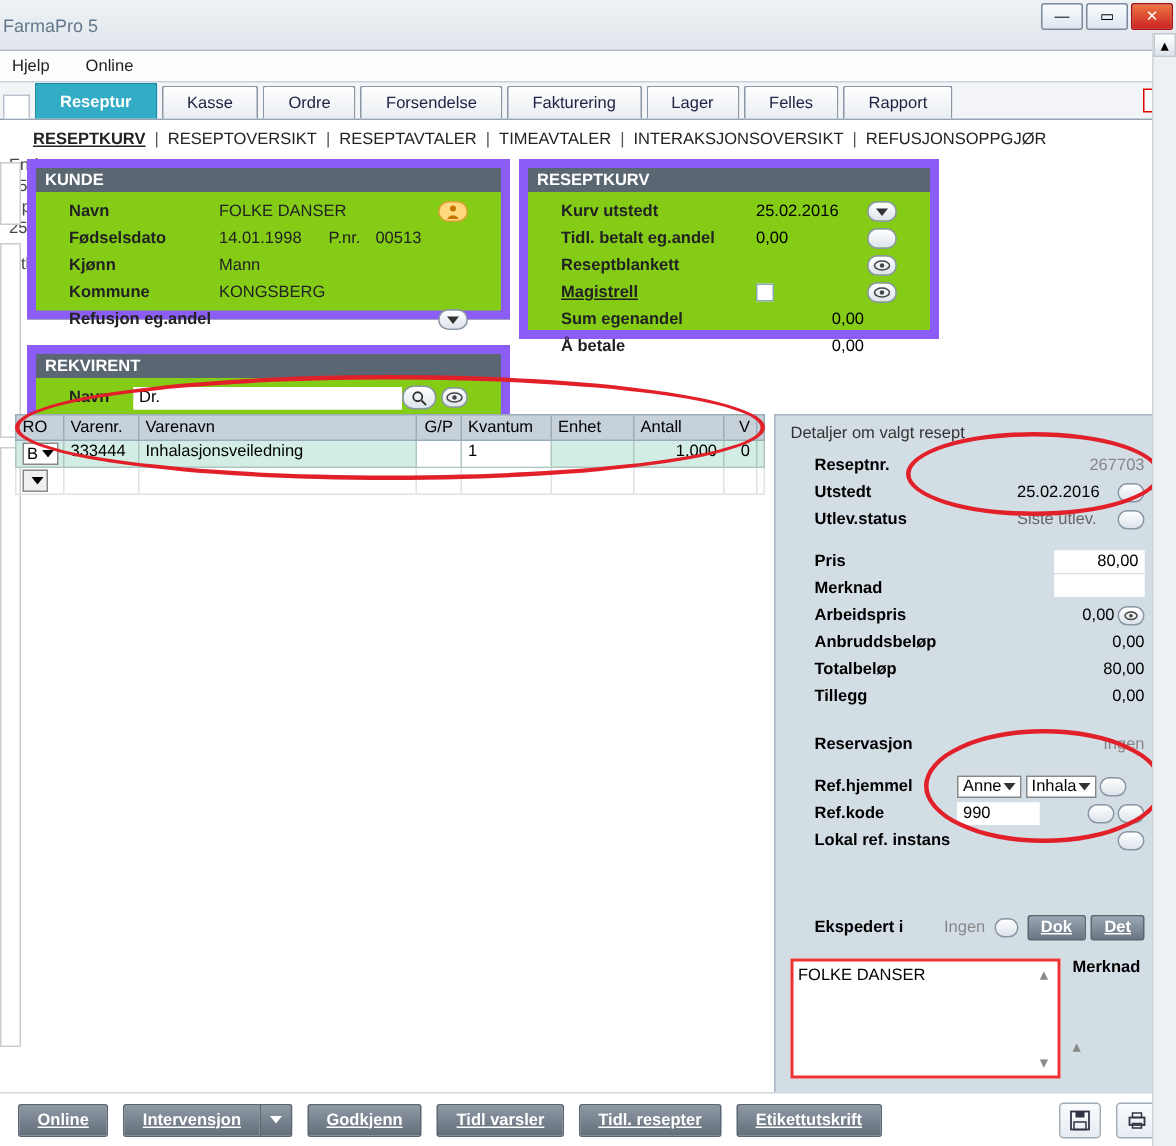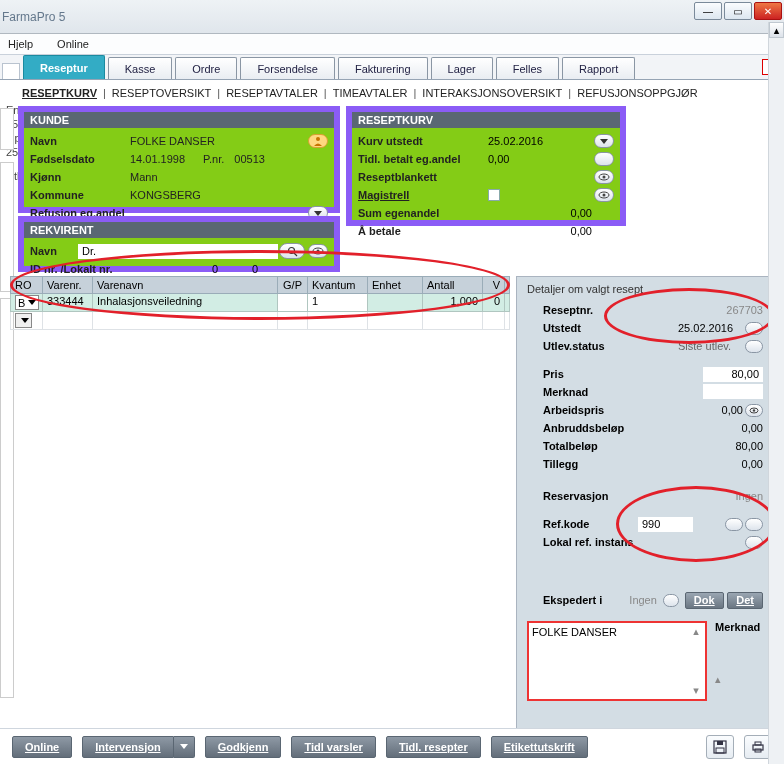--- a/index.html
+++ b/index.html
@@ -26,35 +26,35 @@
 
 .subtabs { height:22px; display:flex; align-items:center; padding:3px 10px 0 22px; color:#2a2a2a;}
 .subtabs .sep { margin:0 6px; color:#555;}
 .subtabs a { color:#222; }
 .subtabs a.active { font-weight:bold; text-decoration:underline;}
 
 
 .content { position:relative; width:100%; height:calc(764px - 22px - 20px - 26px - 22px - 36px); background:#fff; padding:2px 6px;}
 .panel { position:absolute; background:#84cc16; border:6px solid #8b5cf6; }
 .panel-hd { background:#5a6773; color:#fff; font-weight:bold; padding:2px 6px; font-size:11px;}
-.panel-body { padding:4px 6px; position:relative;}
+.panel-body { padding:4px 22px; position:relative;}
 .row { display:flex; align-items:center; height:18px; }
 .lbl { width:100px; font-weight:bold; color:#222;}
 .val { color:#222;}
 .pill { display:inline-flex; align-items:center; justify-content:center; width:20px; height:14px; border:1px solid #8a96a4; border-radius:7px; background:linear-gradient(#fff,#dde4ec); margin-left:4px;}
 .eye { display:inline-flex; align-items:center; justify-content:center; width:20px; height:14px; border:1px solid #8a96a4; border-radius:7px; background:linear-gradient(#fff,#dde4ec);}
 .search-oval { display:inline-flex; align-items:center; justify-content:center; width:26px; height:16px; border:1px solid #8a96a4; border-radius:8px; background:linear-gradient(#fff,#dde4ec);}
 .dropdown-ar { display:inline-flex; align-items:center; justify-content:center; width:20px; height:14px; border:1px solid #8a96a4; border-radius:7px; background:linear-gradient(#fff,#dde4ec);}
 .tri-down { width:0;height:0;border-left:4px solid transparent;border-right:4px solid transparent;border-top:5px solid #333;}
 .chk { width:12px; height:12px; background:#fff; border:1px solid #8aa;}
 .input-white { background:#fff; border:1px solid #fff; height:15px; padding:0 3px; display:inline-block;}
 
 
 #kunde { left:18px; top:4px; width:322px; height:107px;}
-#rekvirent { left:18px; top:114px; width:322px; height:56px;}
+#rekvirent { left:18px; top:128px; width:322px; height:56px;}
 #reseptkurv { left:346px; top:4px; width:280px; height:120px;}
 #meta { left:632px; top:4px; width:140px; height:120px; background:transparent; border:none; color:#444; font-size:10px;}
 #meta div { margin-bottom:2px; }
 
 
 .vnotch { position:absolute; left:0; width:14px; height:42px; background:#fff; border:1px solid #ccc; }
 
 
 #itemgrid { position:absolute; left:10px; top:174px; width:500px; height:420px; }
 .grid-head { display:flex; background:#c6d1da; border:1px solid #9aacb8; }
@@ -356,20 +356,32 @@
     <div class="d-row">
         <span class="d-lbl">Tillegg</span>
         <span class="d-val">0,00</span>
       </div>
     <div style="height:14px"></div>
     <div class="d-row">
         <span class="d-lbl">Reservasjon</span>
         <span class="d-val" style="color:#888">Ingen</span>
       </div>
     <div style="height:10px"></div>
+    <div class="d-row">
+        <span class="d-lbl">Ref.hjemmel</span>
+      <span class="sm-combo">
+          <span>Anne</span>
+          <span class="tri-down" style="margin-left:1px"></span>
+        </span>
+      <span class="sm-combo" style="margin-left:3px">
+          <span>Inhala</span>
+          <span class="tri-down" style="margin-left:1px"></span>
+        </span>
+      <span class="sm-pill"></span>
+    </div>
     <div class="d-row">
         <span class="d-lbl">Ref.kode</span>
         <span class="input-white" style="width:55px">990</span>
         <span style="flex:1"></span>
         <span class="sm-pill"></span>
         <span class="sm-pill"></span>
       </div>
     <div class="d-row">
         <span class="d-lbl" style="width:120px">Lokal ref. instans</span>
         <span style="flex:1"></span>

